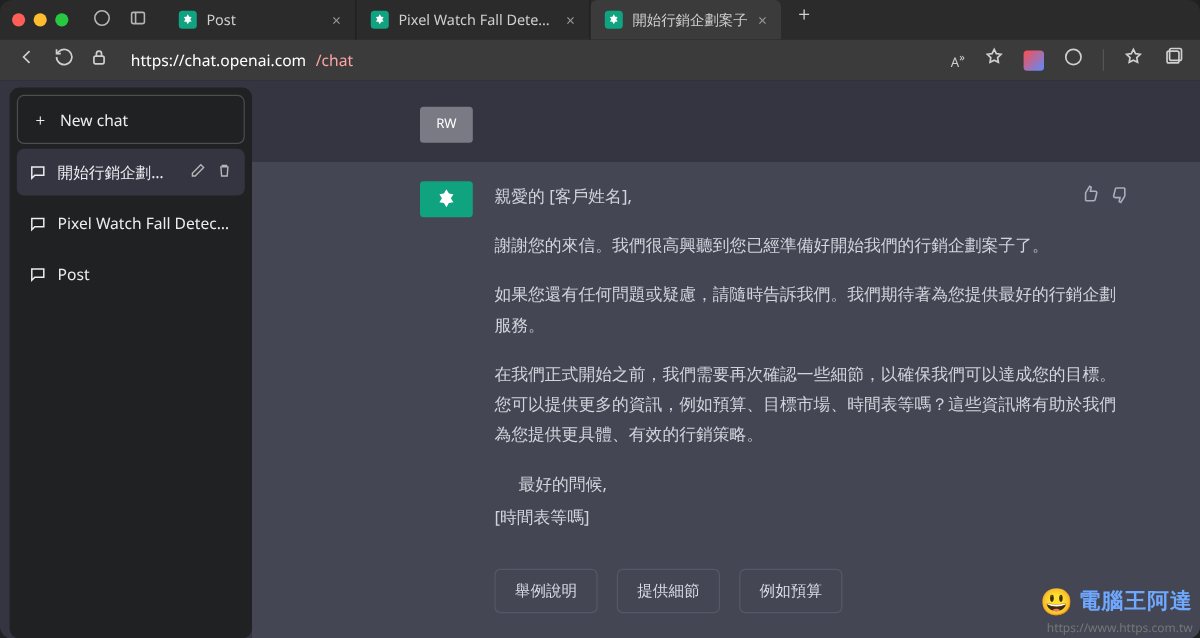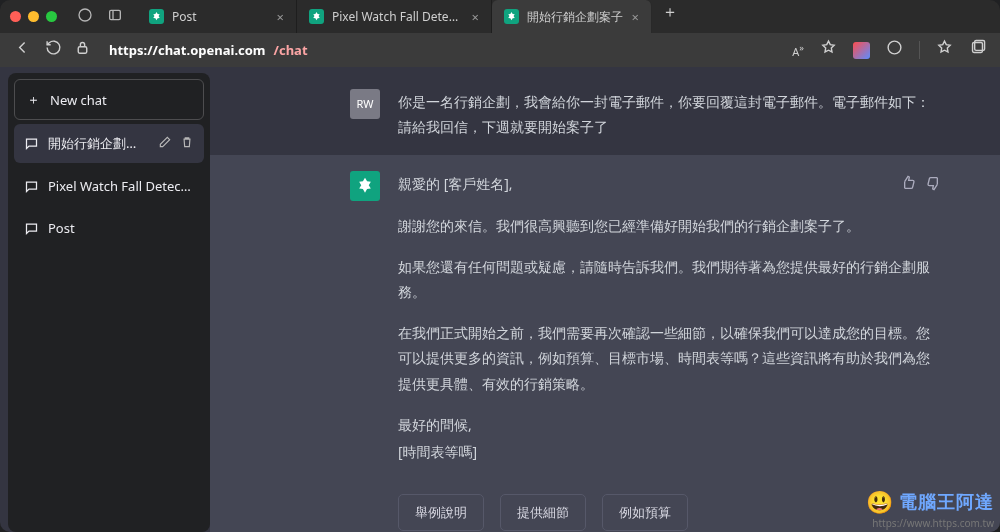--- a/index.html
+++ b/index.html
@@ -41,21 +41,21 @@
   
   .addrbar {
     height:34px; background:#3b3b3b;
     display:flex; align-items:center; gap:12px;
     padding:0 14px; color:#cfcfcf;
   }
   .addrbar svg{ width:17px; height:17px; }
   .nav-arrows{ display:flex; gap:14px; }
   .urlbox{
     flex:0 0 auto; display:flex; align-items:center; gap:8px;
-    margin-left:6px; font-size:13px;font-weight:bold;
+    margin-left:6px; font-size:13px;
   }
   .urlbox .host{ color:#fff; }
   .urlbox .path{ color:#fca5a5; }
   .addr-right{ margin-left:auto; display:flex; gap:16px; align-items:center; }
   .divider{ width:1px; height:18px; background:#555; }
   
   .app{
     position:absolute; top:67px; left:0; right:0; bottom:0;
     display:flex; background:#343541;
     padding:6px 0 0 8px;
@@ -77,21 +77,21 @@
   .conv.active{ background:#343541; }
   .conv .ico{ width:15px; display:flex; }
   .conv .txt{ overflow:hidden; text-overflow:ellipsis; flex:1; }
   .conv .tools{ display:flex; gap:8px; color:#b7b7b7; }
   .conv .tools svg{ width:14px; height:14px; }
   
   .main{
     flex:1; display:flex; flex-direction:column; overflow:hidden;
   }
   .msg{ display:flex; padding:16px 60px 16px 140px; gap:18px; font-size:14px; line-height:1.8; }
-  .msg .avatar{ width:30px; height:30px; border-radius:3px; flex-shrink:0; display:flex; align-items:center; justify-content:center; font-size:11px; }
+  .msg .avatar{ width:44px; height:30px; border-radius:3px; flex-shrink:0; display:flex; align-items:center; justify-content:center; font-size:11px; }
   .msg.user{ background:#343541; }
   .msg.user .avatar{ background:#7a7a85; color:#fff; }
   .msg.bot{ background:#444654; position:relative; flex:1; }
   .msg.bot .avatar{ background:#10a37f; }
   .msg.bot .avatar svg{ width:20px; height:20px; }
   .msg .body{ flex:1; max-width:620px; color:#d1d5db; }
   .msg .body p{ margin-bottom:16px; }
   .feedback{ position:absolute; right:58px; top:18px; display:flex; gap:10px; color:#acacbe; }
   .feedback svg{ width:16px; height:16px; }
   .sugg{
@@ -231,35 +231,34 @@
         </span>
       <span class="txt">Post</span>
     </div>
   </div>
 
   <div class="main">
     <div class="msg user">
       <div class="avatar">
           <span>RW</span>
         </div>
-      <div class="body">你是一名行銷企劃，我會給你一封電子郵件，你要回覆這封電子郵件。電子郵件如下：請給我回信，下週就要開始案子了</div>
     </div>
 
     <div class="msg bot">
       <div class="avatar">
         <svg viewBox="0 0 24 24" fill="#fff">
             <path d="M12 2l2.5 4.3L19 7l-2.5 4 2.5 4-4.5.7L12 20l-2.5-4.3L5 15l2.5-4L5 7l4.5-.7z"></path>
           </svg>
       </div>
       <div class="body">
         <p>親愛的 [客戶姓名],</p>
         <p>謝謝您的來信。我們很高興聽到您已經準備好開始我們的行銷企劃案子了。</p>
         <p>如果您還有任何問題或疑慮，請隨時告訴我們。我們期待著為您提供最好的行銷企劃服務。</p>
         <p>在我們正式開始之前，我們需要再次確認一些細節，以確保我們可以達成您的目標。您可以提供更多的資訊，例如預算、目標市場、時間表等嗎？這些資訊將有助於我們為您提供更具體、有效的行銷策略。</p>
-        <p style="margin-bottom:2px;">最好的問候,</p>
+        <p style="margin-bottom:2px;margin-left:20px;">最好的問候,</p>
         <p>[時間表等嗎]</p>
         <div class="sugg">
           <button>舉例說明</button>
           <button>提供細節</button>
           <button>例如預算</button>
         </div>
       </div>
       <div class="feedback">
         <span><svg viewBox="0 0 24 24" fill="none" stroke="currentColor" stroke-width="2">
               <path d="M7 20V10m0 0l5-8 2 1-1 5h6a2 2 0 0 1 2 2l-2 8a2 2 0 0 1-2 2H7"></path>

